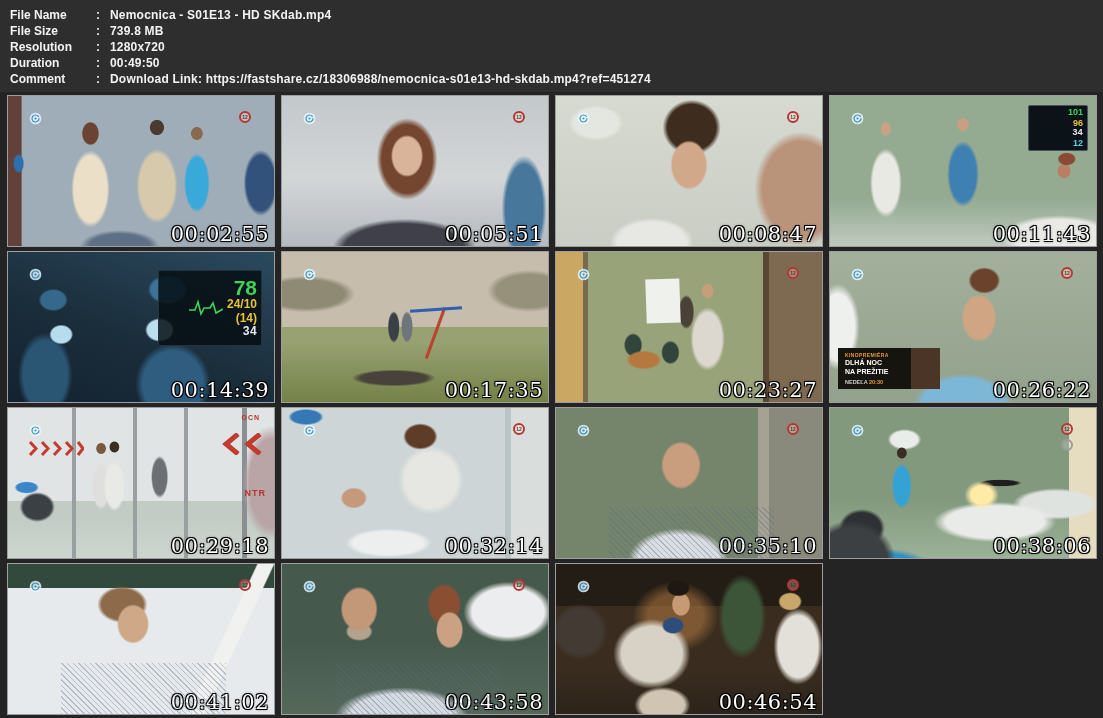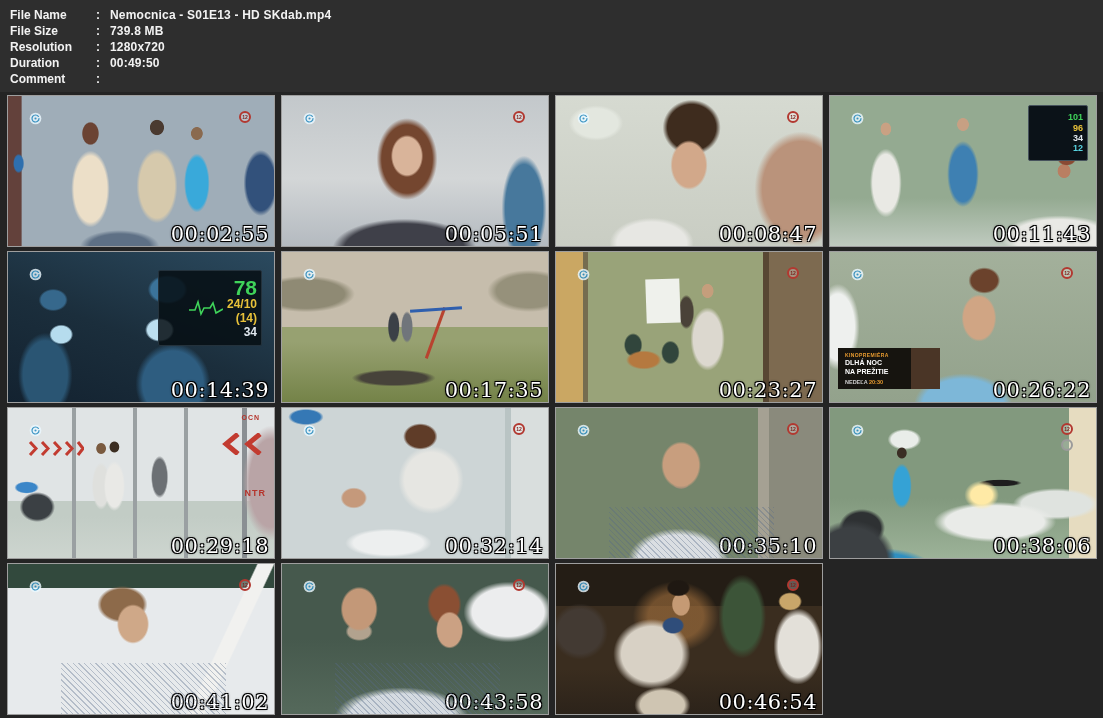--- a/index.html
+++ b/index.html
@@ -163,28 +163,28 @@
     radial-gradient(18px 14px at 88% 25%,#c9a66a 55%,transparent 66%),
     radial-gradient(34px 60px at 70% 35%,#3c5438 55%,transparent 70%),
     radial-gradient(55px 45px at 45% 35%,rgba(190,130,70,.5) 50%,transparent 78%),
     radial-gradient(40px 40px at 9% 45%,#433a33 55%,transparent 70%),
     linear-gradient(180deg,#241d15 0 28%,#3a2d1f 28% 70%,#2c231a);}
 
   
   .mon{position:absolute;background:#0b1218;border:1px solid #46525c;border-radius:2px;box-sizing:border-box;
        display:flex;flex-direction:column;align-items:flex-end;justify-content:center;padding:2px 4px;}
   .mon b{font-size:9px;line-height:1.15;}
-  .mon4{top:9px;right:8px;width:60px;height:56px;}
+  .mon4{top:9px;right:8px;width:60px;height:46px;}
   .mon5{top:18px;right:12px;width:104px;height:76px;background:rgba(6,14,19,.85);border-color:#24323c;
         flex-direction:row;align-items:center;justify-content:flex-end;gap:4px;}
   .mon5 .col{display:flex;flex-direction:column;align-items:flex-end;}
   .mon5 .big{font-size:21px;line-height:1;}
   .mon5 .mid{font-size:12px;line-height:1.1;}
   .mon5 b{font-size:12px;}
-  .g{color:#3fd35a;}.y{color:#e8c23a;}.w{color:#dfe7ee;}.c{color:#58d3e0;}
+  .g{color:#3fd35a;}.y{color:#e8c23a;}.w{color:#dfe7ee;font-family:Liberation Mono, monospace;}.c{color:#58d3e0;}
   .ecg{width:34px;height:20px;}
 
   .promo{position:absolute;left:8px;bottom:13px;width:102px;box-sizing:border-box;padding:4px 4px 4px 7px;
          background:linear-gradient(90deg,#16140f 0 72%,#4a3526 72%);display:flex;flex-direction:column;gap:1px;}
   .promo .k{font-size:5px;font-weight:bold;color:#e89b2f;letter-spacing:.4px;}
   .promo .l{font-size:7px;font-weight:bold;color:#fff;line-height:1.15;}
   .promo .s{font-size:5.5px;font-weight:bold;color:#cfcfcf;margin-top:2px;}
   .promo .s em{font-style:normal;color:#e89b2f;}
 
   .chev{position:absolute;}
@@ -214,20 +214,21 @@
       <span class="mval">1280x720</span>
   </div>
   <div class="mrow">
     <span class="mlabel">Duration</span>
       <span class="mcolon">:</span>
       <span class="mval">00:49:50</span>
   </div>
   <div class="mrow">
     <span class="mlabel">Comment</span>
       <span class="mcolon">:</span>
+      <span class="mval">Download Link: https://fastshare.cz/18306988/nemocnica-s01e13-hd-skdab.mp4?ref=451274</span>
   </div>
 </header>
 
 <main class="grid">
 
   <figure class="thumb t1">
     <svg class="logo" viewBox="0 0 16 16">
         <circle cx="8" cy="8" r="7.2" fill="rgba(235,248,255,.9)"></circle>
         <path d="M11.5 5.5 A4.3 4.3 0 1 0 12.3 8" fill="none" stroke="#2f8fc2" stroke-width="1.5" stroke-linecap="round"></path>
         <circle cx="8" cy="8" r="1.3" fill="#2f8fc2"></circle>

